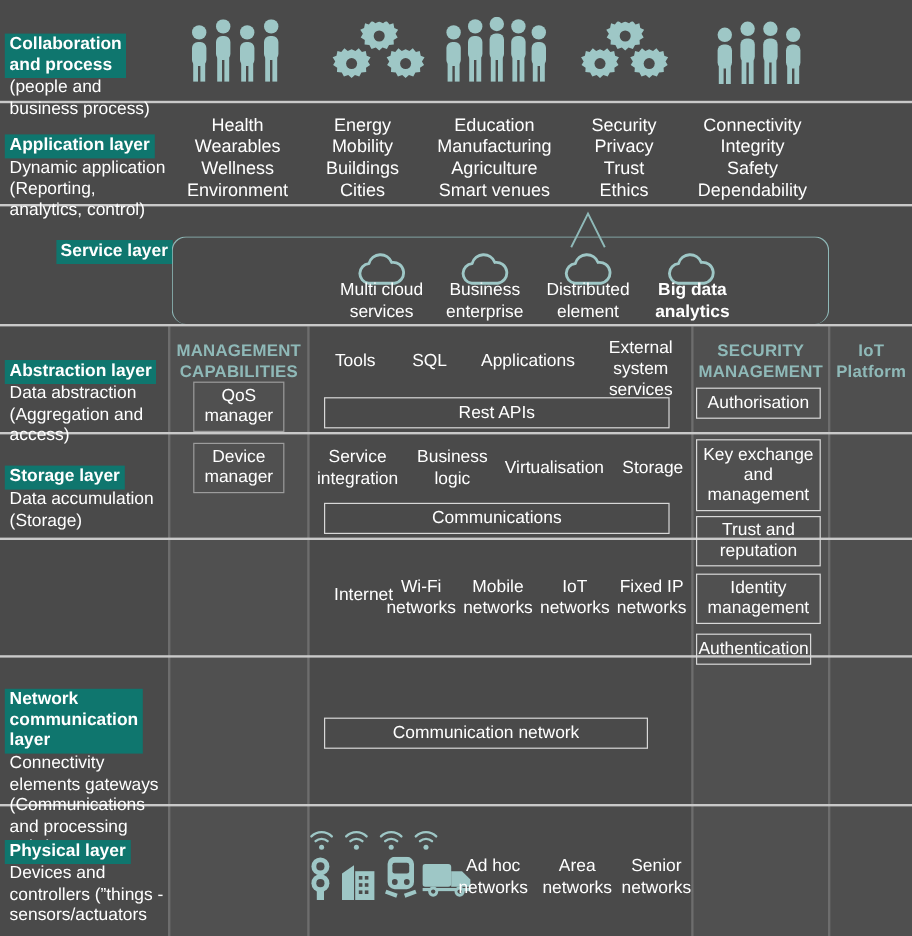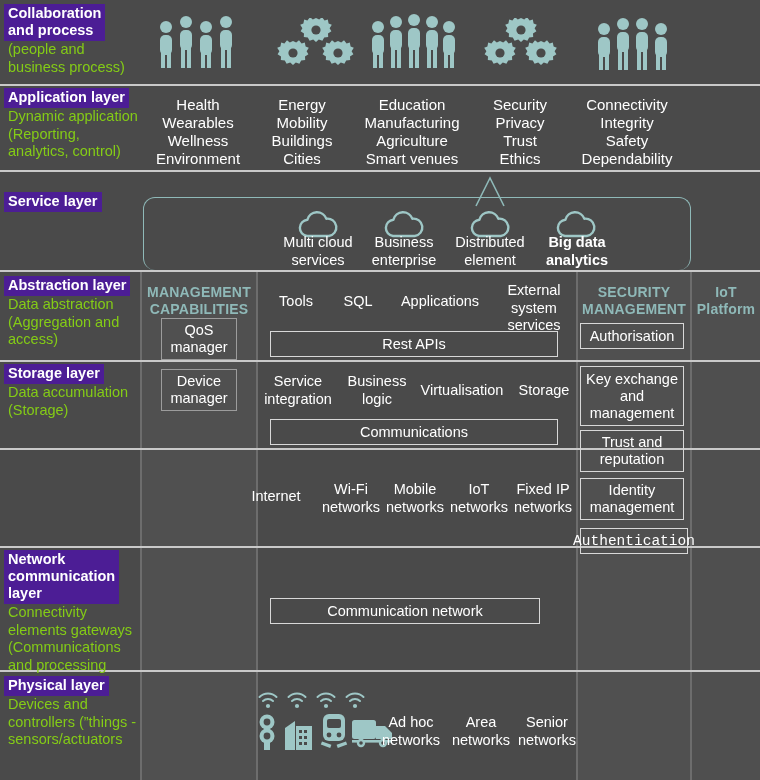--- a/index.html
+++ b/index.html
@@ -18,30 +18,31 @@
   
   .col-mgmt { position: absolute; background: #505050; }
   .col-sec  { position: absolute; background: #505050; }
   .col-iot  { position: absolute; background: #4f4f4f; }
   .col-div  { position: absolute; width: 2px; background: #6d6d6d; }
 
   
   .layer-label { position: absolute; left: 4px; width: 140px; }
   .lbl-title {
     display: inline-block;
-    background: #4c1d95;
+    background: #0f766e;
     color: #ffffff;
     font-weight: bold;
     font-size: 14.5px;
     line-height: 17px;
     padding: 1px 4px 2px 4px;
     white-space: pre-line;
+    margin-top: 24px;
   }
   .lbl-sub {
-    color: #84cc16;
+    color: #ffffff;
     font-size: 14.5px;
     line-height: 17.5px;
     padding-left: 4px;
     white-space: pre-line;
   }
 
   
   .col-head {
     position: absolute;
     color: #8fb9b8;
@@ -263,21 +264,21 @@
 Ethics</div>
   <div class="txt app" style="left:562px; top:96px; width:130px;">Connectivity
 Integrity
 Safety
 Dependability</div>
 
   <svg class="abs" style="left:460px; top:88px;" width="60" height="120" viewBox="0 0 60 120">
     <polyline points="16,118 30,90 44,118" fill="none" stroke="#8fb9b8" stroke-width="1.6"></polyline>
   </svg>
 
-  <div class="layer-label" style="top:192px;">
+  <div class="layer-label" style="top:176px;text-align:right;">
     <span class="lbl-title">Service layer</span>
   </div>
 
   <div class="svc-box" style="left:143px; top:197px; width:548px; height:73px;"></div>
 
   <div class="iconwrap" style="left:295px; top:209px;">
     <svg class="icon-svg" width="46" height="30" viewBox="0 0 46 30">
       <path d="M12,27 a8.2,8.2 0 0 1 0.4,-16.3 a10,10 0 0 1 19,-1 a7.6,7.6 0 0 1 2.4,17.3 Z" fill="none" stroke="#9ec7c6" stroke-width="2.4" stroke-linejoin="round"></path>
     </svg>
   </div>
@@ -352,35 +353,35 @@
   <div class="txt" style="left:414px; top:382px; width:96px;">Virtualisation</div>
   <div class="txt" style="left:512px; top:382px; width:64px;">Storage</div>
 
   <div class="obox" style="left:270px; top:419px; width:288px; height:26px;">Communications</div>
 
   <div class="obox" style="left:580px; top:366px; width:104px; height:60px;">Key exchange
 and
 management</div>
 
 
-  <div class="txt" style="left:245px; top:488px; width:62px;text-align:center;">Internet</div>
+  <div class="txt" style="left:272px; top:488px; width:62px;text-align:center;">Internet</div>
   <div class="txt" style="left:317px; top:481px; width:68px;">Wi-Fi
 networks</div>
   <div class="txt" style="left:381px; top:481px; width:68px;">Mobile
 networks</div>
   <div class="txt" style="left:445px; top:481px; width:68px;">IoT
 networks</div>
   <div class="txt" style="left:509px; top:481px; width:68px;">Fixed IP
 networks</div>
 
   <div class="obox" style="left:580px; top:430px; width:104px; height:42px;">Trust and
 reputation</div>
   <div class="obox" style="left:580px; top:478px; width:104px; height:42px;">Identity
 management</div>
-  <div class="obox" style="left:580px; top:528px; width:108px; height:26px;font-family:Liberation Mono, monospace;">Authentication</div>
+  <div class="obox" style="left:580px; top:528px; width:96px; height:26px;">Authentication</div>
 
   <div class="layer-label" style="top:550px;">
     <span class="lbl-title">Network
 communication
 layer</span>
     <div class="lbl-sub">Connectivity
 elements gateways
 (Communications
 and processing units)</div>
   </div>

